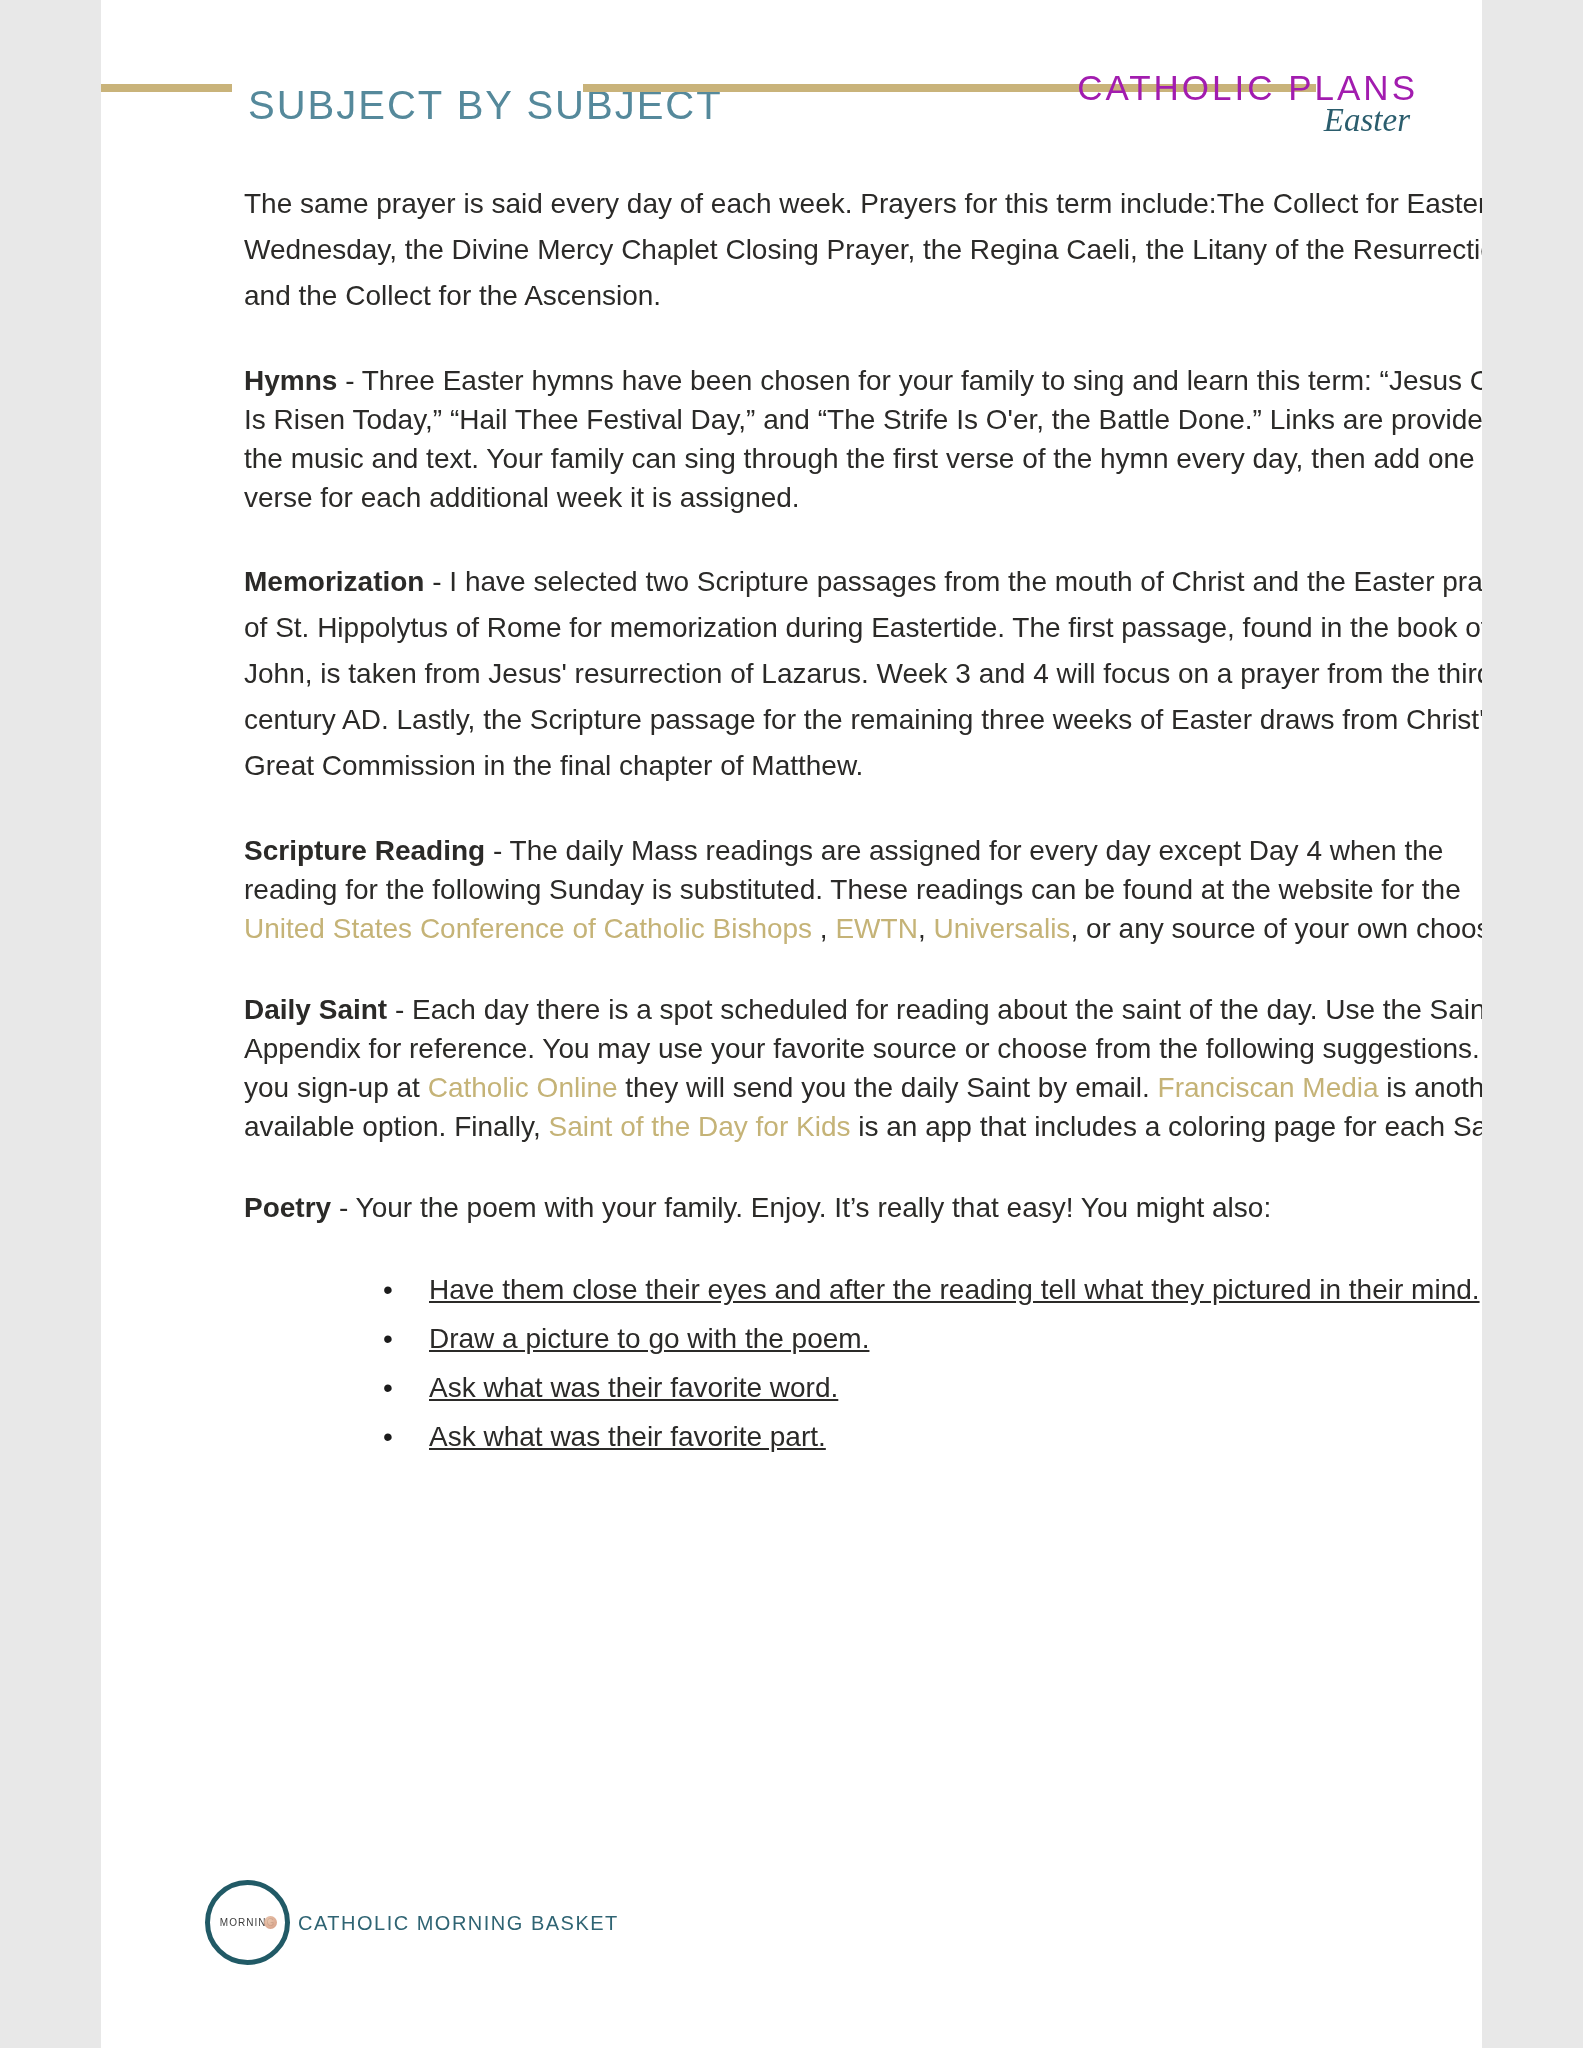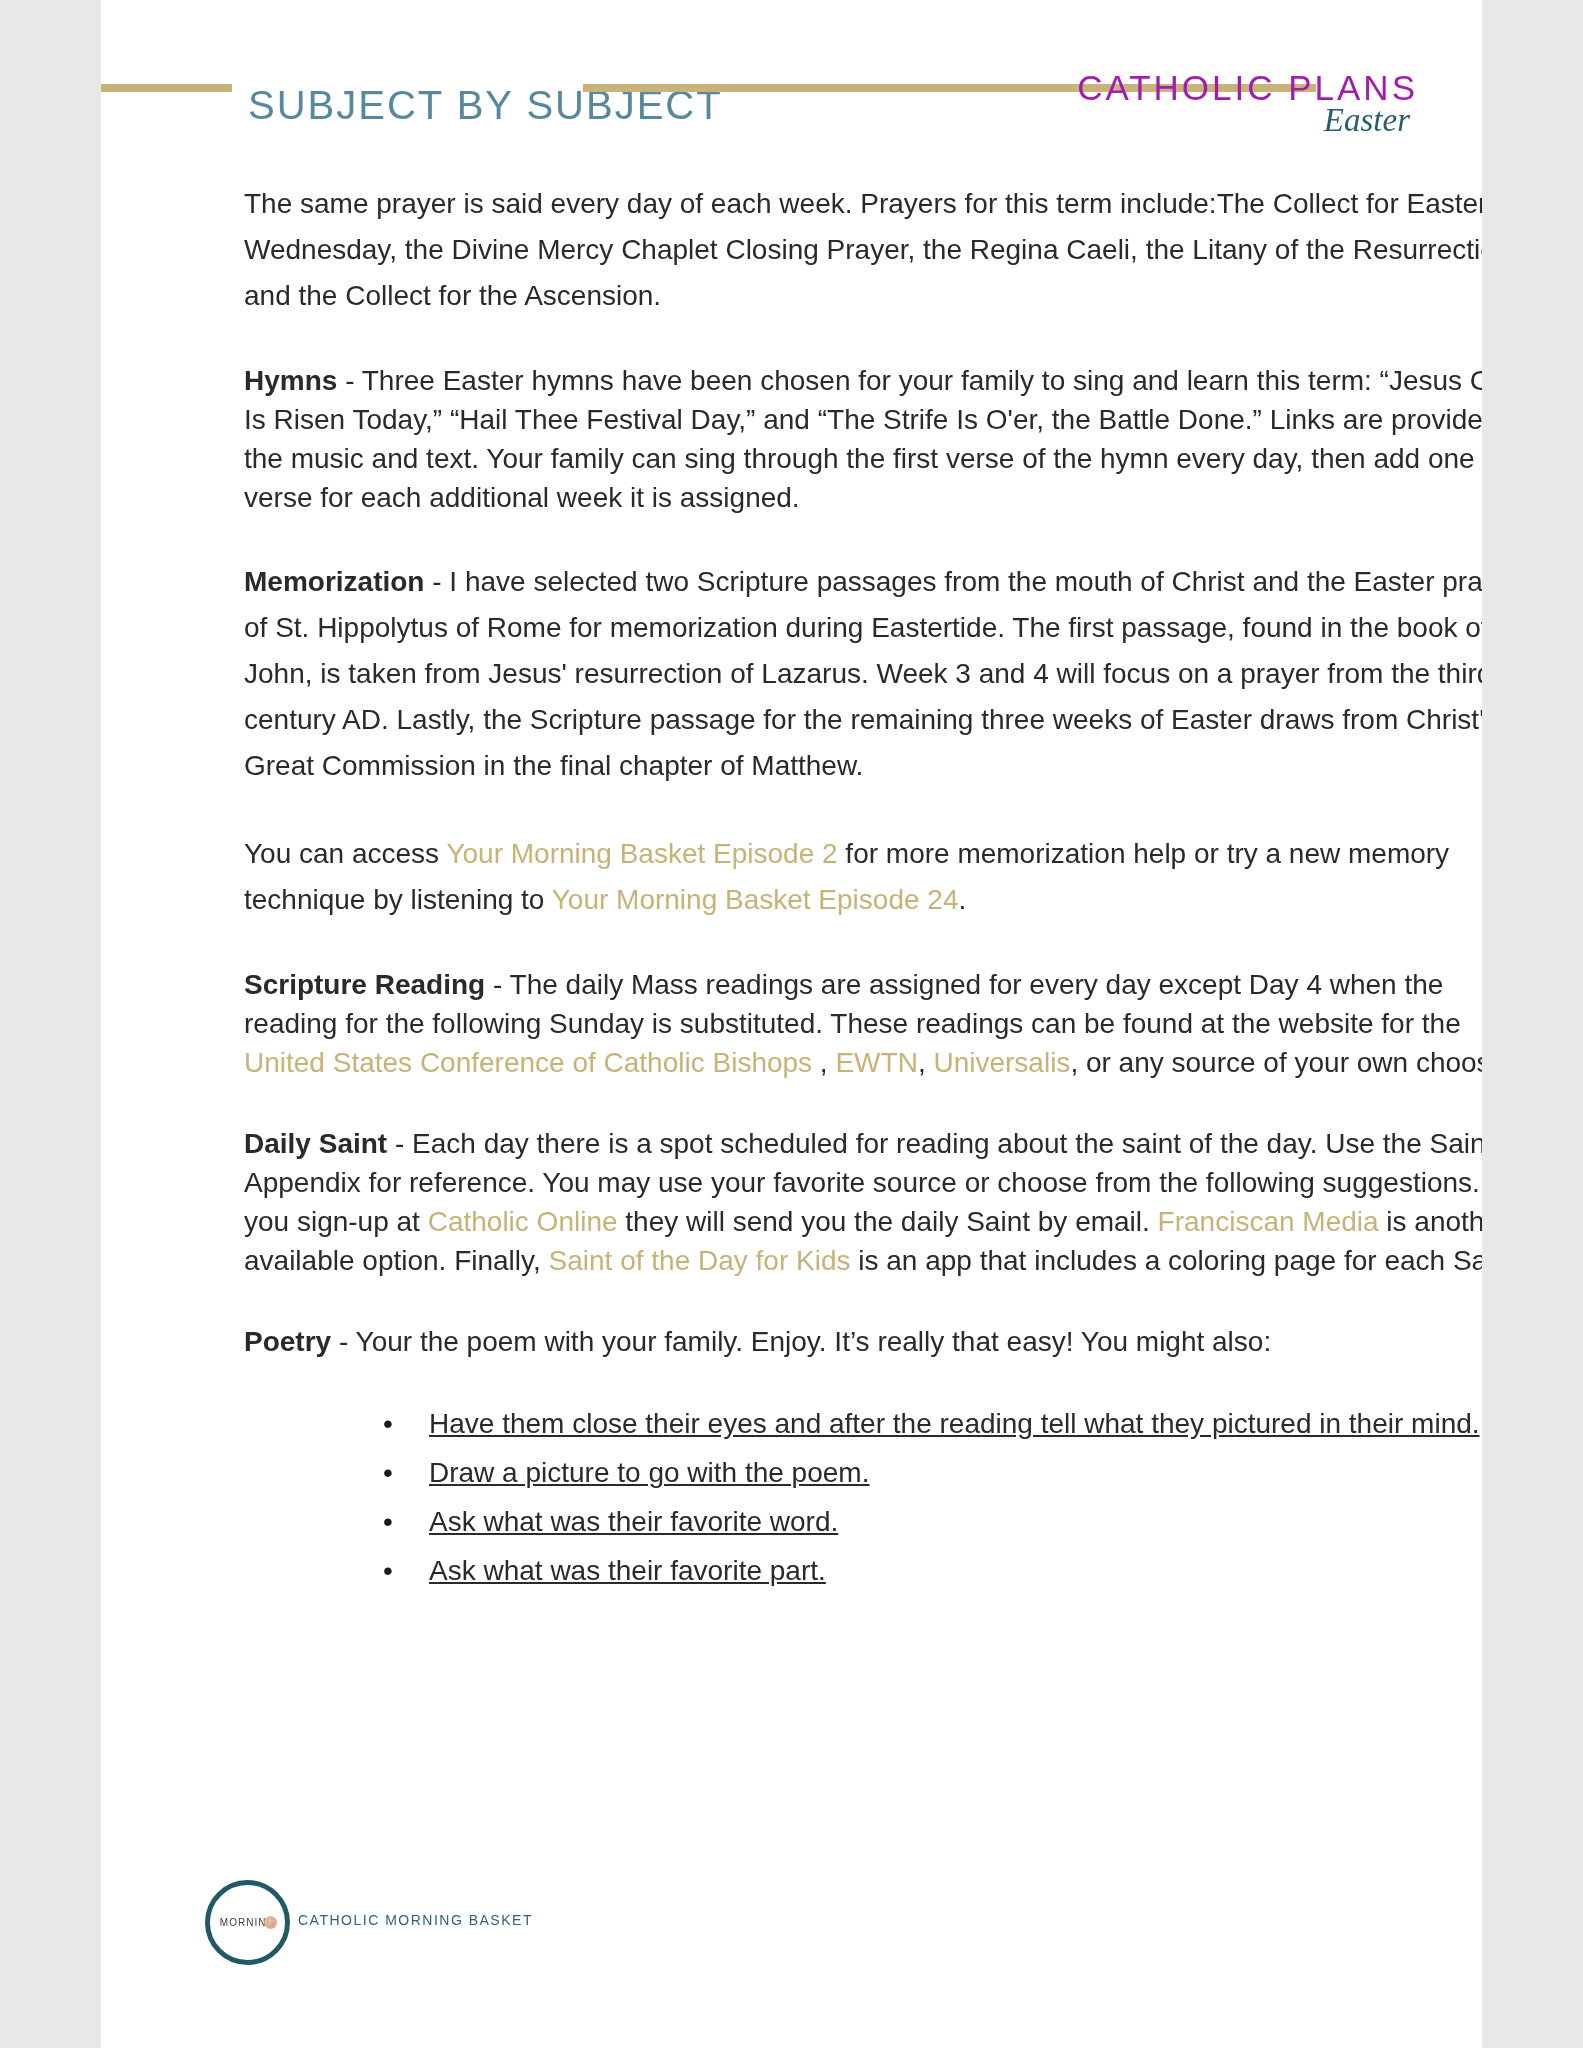--- a/index.html
+++ b/index.html
@@ -68,21 +68,21 @@
     line-height:11px;text-align:center;position:relative;
   }
   .logo-flower{
     position:absolute;right:-2px;top:-1px;width:13px;height:13px;
     border-radius:50%;
     background:radial-gradient(circle at 35% 35%, #e8c2a8, #cf8e72);
     opacity:.9;
   }
   .brand{
     position:absolute;left:197px;top:1912px;
-    font-size:14px;letter-spacing:1.5px;color:#2f6473;white-space:nowrap;
+    font-size:20px;letter-spacing:1.5px;color:#2f6473;white-space:nowrap;
   }
   .page-num{
     position:absolute;left:1385px;top:1904px;
     font-size:26px;color:#33566b;
   }
 </style>
 </head>
 <body>
 
 <div class="page">
@@ -90,21 +90,20 @@
   <div class="gold-rule rule-left"></div>
   <h1 class="page-title">SUBJECT BY SUBJECT</h1>
   <div class="gold-rule rule-right"></div>
   <div class="plan-title">CATHOLIC PLANS</div>
   <div class="plan-subtitle">Easter</div>
 
   <div class="content">
       <p class="para loose"><span>The same prayer is said every day of each week. Prayers for this term include:The Collect for Easter Wednesday, the Divine Mercy Chaplet Closing Prayer, the Regina Caeli, the Litany of the Resurrection, and the Collect for the Ascension.</span></p>
       <p class="para tight"><span class="bold">Hymns</span><span> - Three Easter hymns have been chosen for your family to sing and learn this term: “Jesus Christ Is Risen Today,” “Hail Thee Festival Day,” and “The Strife Is O'er, the Battle Done.” Links are provided for the music and text. Your family can sing through the first verse of the hymn every day, then add one verse for each additional week it is assigned.</span></p>
       <p class="para loose"><span class="bold">Memorization</span><span> - I have selected two Scripture passages from the mouth of Christ and the Easter prayer of St. Hippolytus of Rome for memorization during Eastertide. The first passage, found in the book of John, is taken from Jesus' resurrection of Lazarus. Week 3 and 4 will focus on a prayer from the third century AD. Lastly, the Scripture passage for the remaining three weeks of Easter draws from Christ's Great Commission in the final chapter of Matthew.</span></p>
-      <p class="para loose"><span>You can access </span><span class="link">Your Morning Basket Episode 2</span><span> for more memorization help or try a new memory technique by listening to </span><span class="link">Your Morning Basket Episode 24</span><span>.</span></p>
       <p class="para tight"><span class="bold">Scripture Reading</span><span> - The daily Mass readings are assigned for every day except Day 4 when the reading for the following Sunday is substituted. These readings can be found at the website for the </span><span class="link">United States Conference of Catholic Bishops</span><span> , </span><span class="link">EWTN</span><span>, </span><span class="link">Universalis</span><span>, or any source of your own choosing.</span></p>
       <p class="para tight"><span class="bold">Daily Saint</span><span> - Each day there is a spot scheduled for reading about the saint of the day. Use the Saint Appendix for reference. You may use your favorite source or choose from the following suggestions. If you sign-up at </span><span class="link">Catholic Online</span><span> they will send you the daily Saint by email. </span><span class="link">Franciscan Media</span><span> is another available option. Finally, </span><span class="link">Saint of the Day for Kids</span><span> is an app that includes a coloring page for each Saint.</span></p>
       <p class="para tight"><span class="bold">Poetry</span><span> - Your the poem with your family. Enjoy. It’s really that easy! You might also:</span></p>
       <ul class="bullets">
         <li>Have them close their eyes and after the reading tell what they pictured in their mind.</li>
         <li>Draw a picture to go with the poem.</li>
         <li>Ask what was their favorite word.</li>
         <li>Ask what was their favorite part.</li>
       </ul>
     </div>

